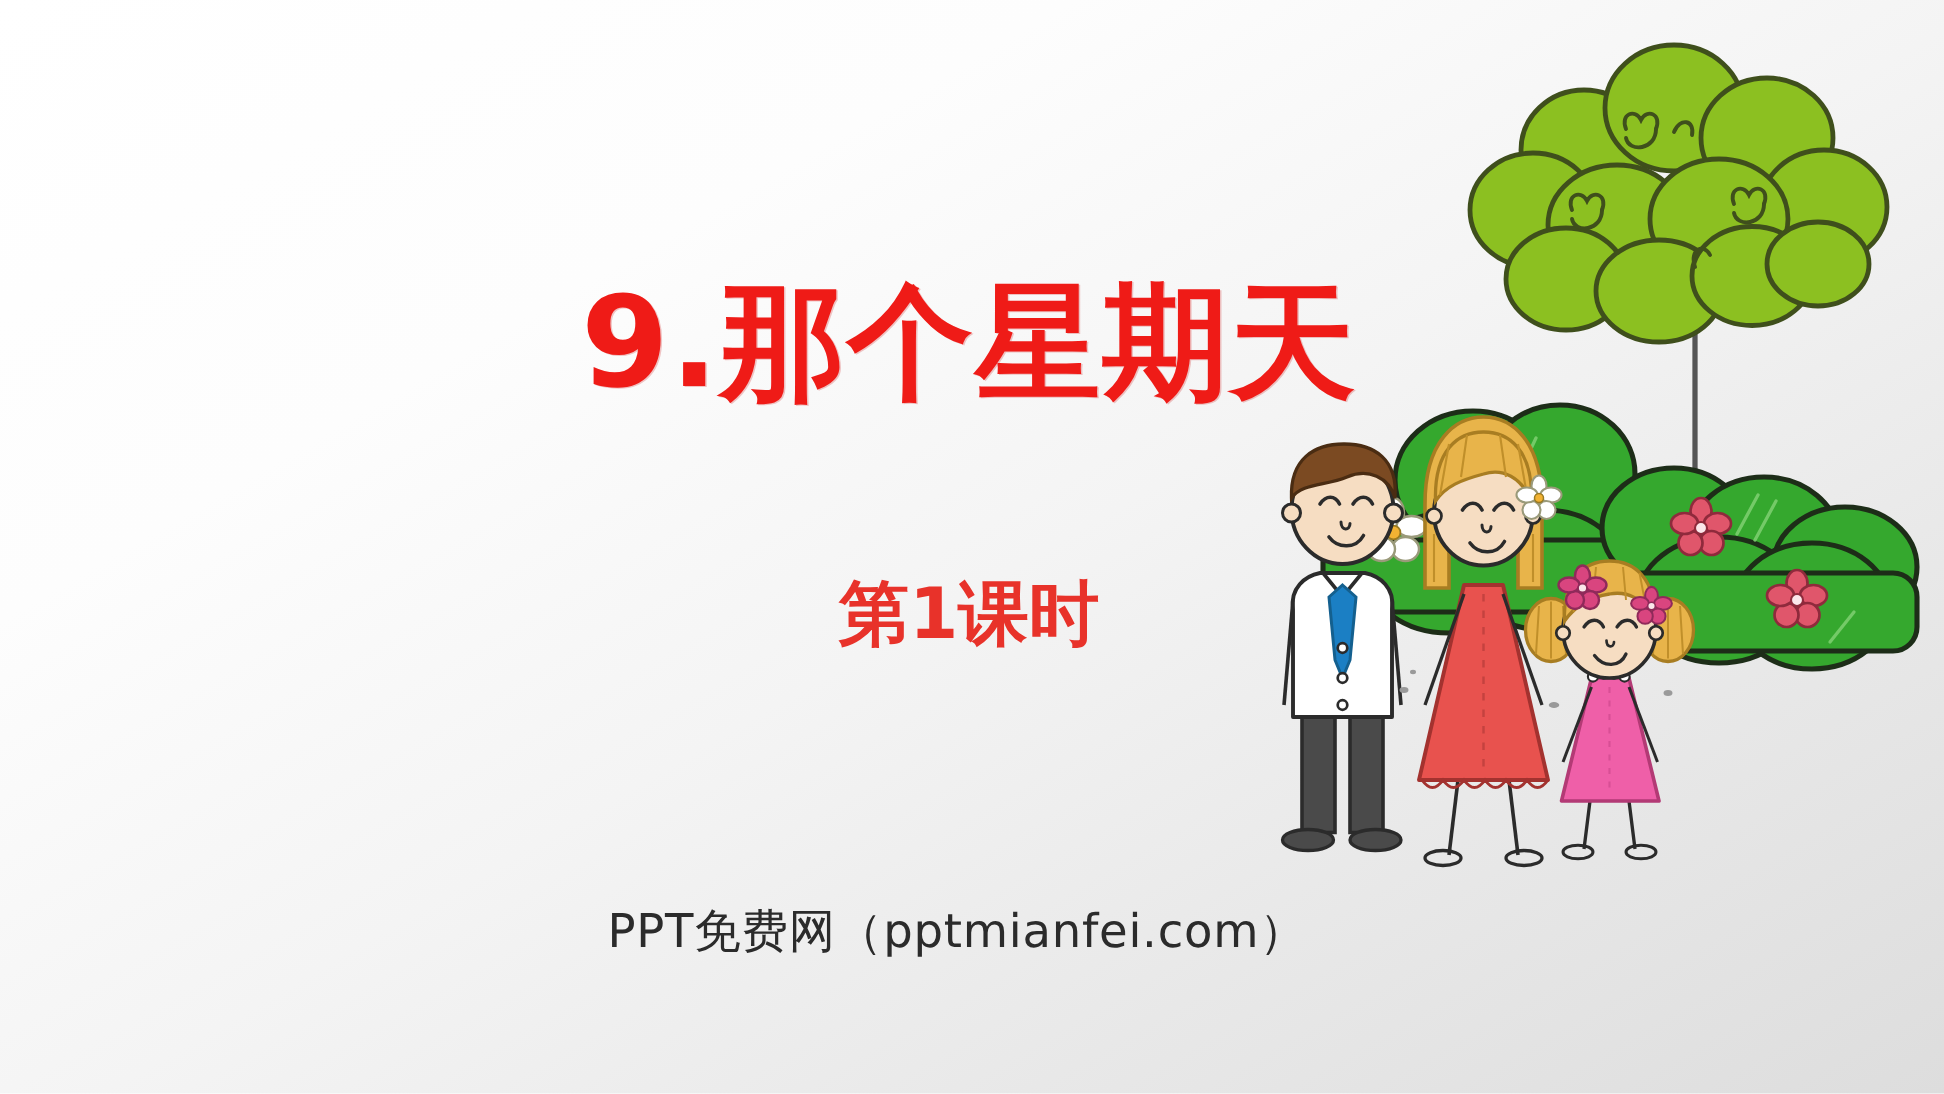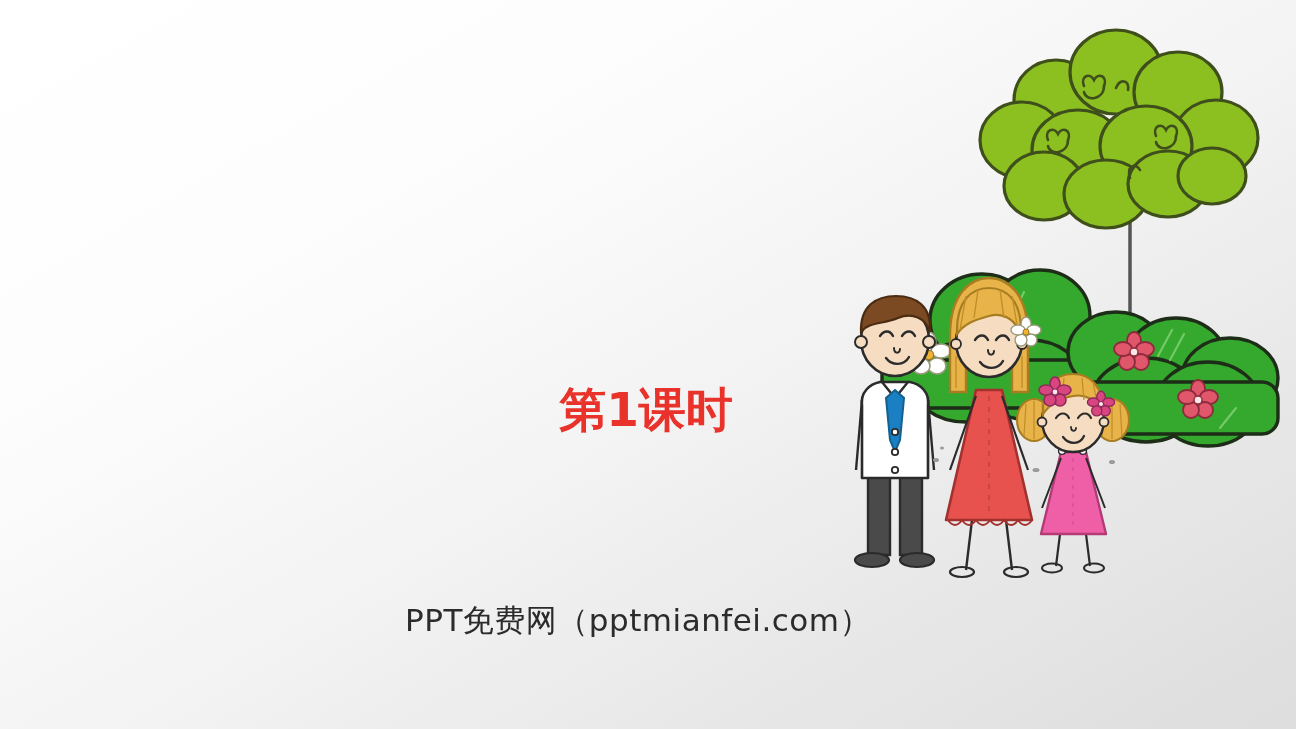--- a/index.html
+++ b/index.html
@@ -360,18 +360,21 @@
       <g fill="#9a9a9a">
         <ellipse cx="120" cy="460" rx="3" ry="2"></ellipse>
         <ellipse cx="126" cy="448" rx="2" ry="1.5"></ellipse>
         <ellipse cx="220" cy="470" rx="3.5" ry="2"></ellipse>
         <ellipse cx="296" cy="462" rx="3" ry="2"></ellipse>
       </g>
 
     </svg>
   </div>
 
+  <div id="title-block">
+    <h1 id="main-title">9.那个星期天</h1>
+  </div>
 
   <div id="subtitle">第1课时</div>
 
   <div id="footer">PPT免费网（pptmianfei.com）</div>
 
 </div>
 
 </body></html>

